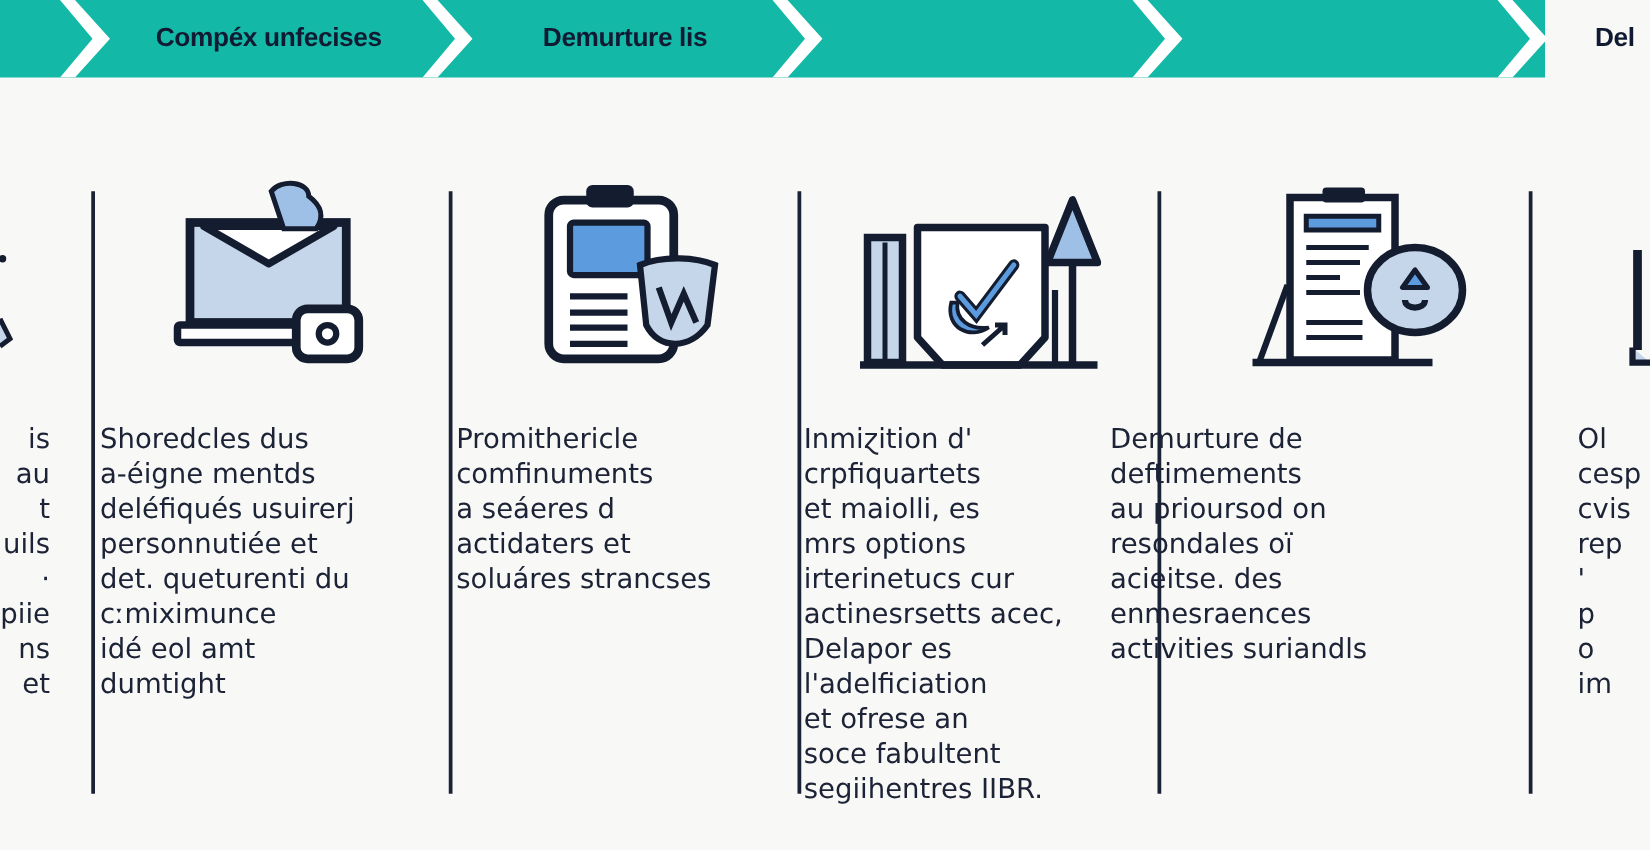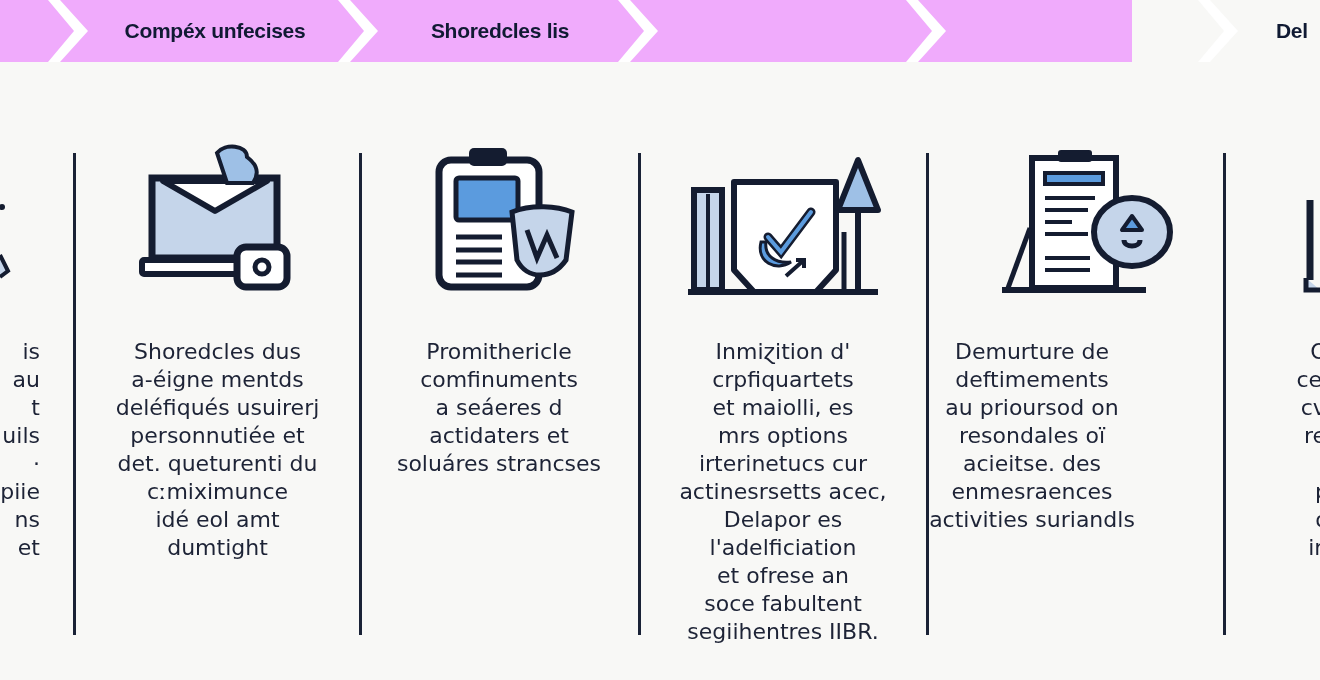--- a/index.html
+++ b/index.html
@@ -3,53 +3,53 @@
 <meta charset="utf-8">
 <style>
   html, body { margin:0; padding:0; }
   body {
     width:1320px; height:680px; overflow:hidden; position:relative;
     background:#f8f8f6;
     font-family:"DejaVu Sans", sans-serif;
     color:#1c2233;
   }
   .header {
-    position:absolute; left:0; top:0; width:1132px; height:62px;
-    background:#f0abfc;
+    position:absolute; left:0; top:0; width:1236px; height:62px;
+    background:#14b8a6;
   }
   .chev { position:absolute; top:0; width:46px; height:62px; }
   .step-label {
     position:absolute; top:0; height:62px;
     display:flex; align-items:center; justify-content:center; text-align:center;
     font-family:"Liberation Sans", sans-serif; font-weight:bold;
     font-size:21px; line-height:24px; color:#101a33;
     letter-spacing:-0.3px;
   }
   .divider {
     position:absolute; top:153px; width:3px; height:482px; background:#1a2236;
   }
   .icon { position:absolute; }
   .desc {
-    position:absolute; top:338px; text-align:center;
+    position:absolute; top:338px; text-align:left;
     font-size:22px; line-height:28px; color:#1d2336;
     white-space:pre-line;
   }
 </style>
 </head>
 <body>
 
 <div class="header">
   <svg class="chev" style="left:48px" viewBox="0 0 46 62">
       <polygon points="0,0 12,0 40,31 12,62 0,62 26,31" fill="#ffffff"></polygon>
     </svg>
   <div class="step-label" style="left:95px;width:240px">Compéx unfecises</div>
   <svg class="chev" style="left:338px" viewBox="0 0 46 62">
       <polygon points="0,0 12,0 40,31 12,62 0,62 26,31" fill="#ffffff"></polygon>
     </svg>
-  <div class="step-label" style="left:385px;width:230px">Shoredcles lis</div>
+  <div class="step-label" style="left:385px;width:230px">Demurture lis</div>
   <svg class="chev" style="left:618px" viewBox="0 0 46 62">
       <polygon points="0,0 12,0 40,31 12,62 0,62 26,31" fill="#ffffff"></polygon>
     </svg>
   <svg class="chev" style="left:906px" viewBox="0 0 46 62">
       <polygon points="0,0 12,0 40,31 12,62 0,62 26,31" fill="#ffffff"></polygon>
     </svg>
   <svg class="chev" style="left:1198px" viewBox="0 0 46 62">
       <polygon points="0,0 12,0 40,31 12,62 0,62 26,31" fill="#ffffff"></polygon>
     </svg>
   <div class="step-label" style="left:1246px;width:100px;justify-content:flex-start;padding-left:30px">Del</div>

